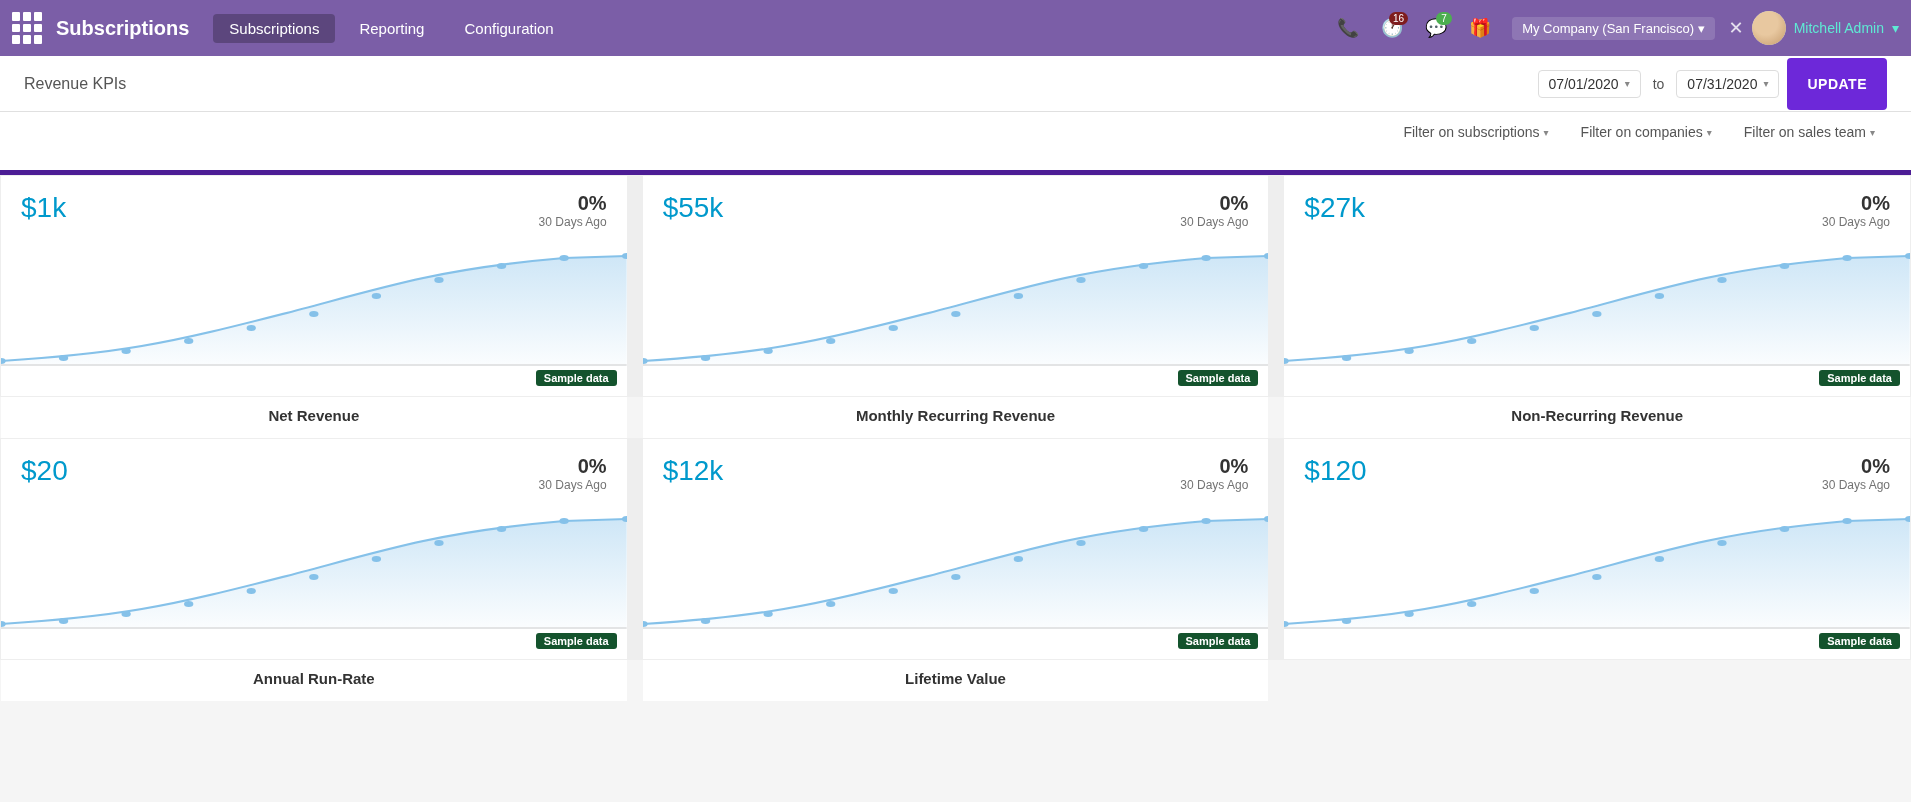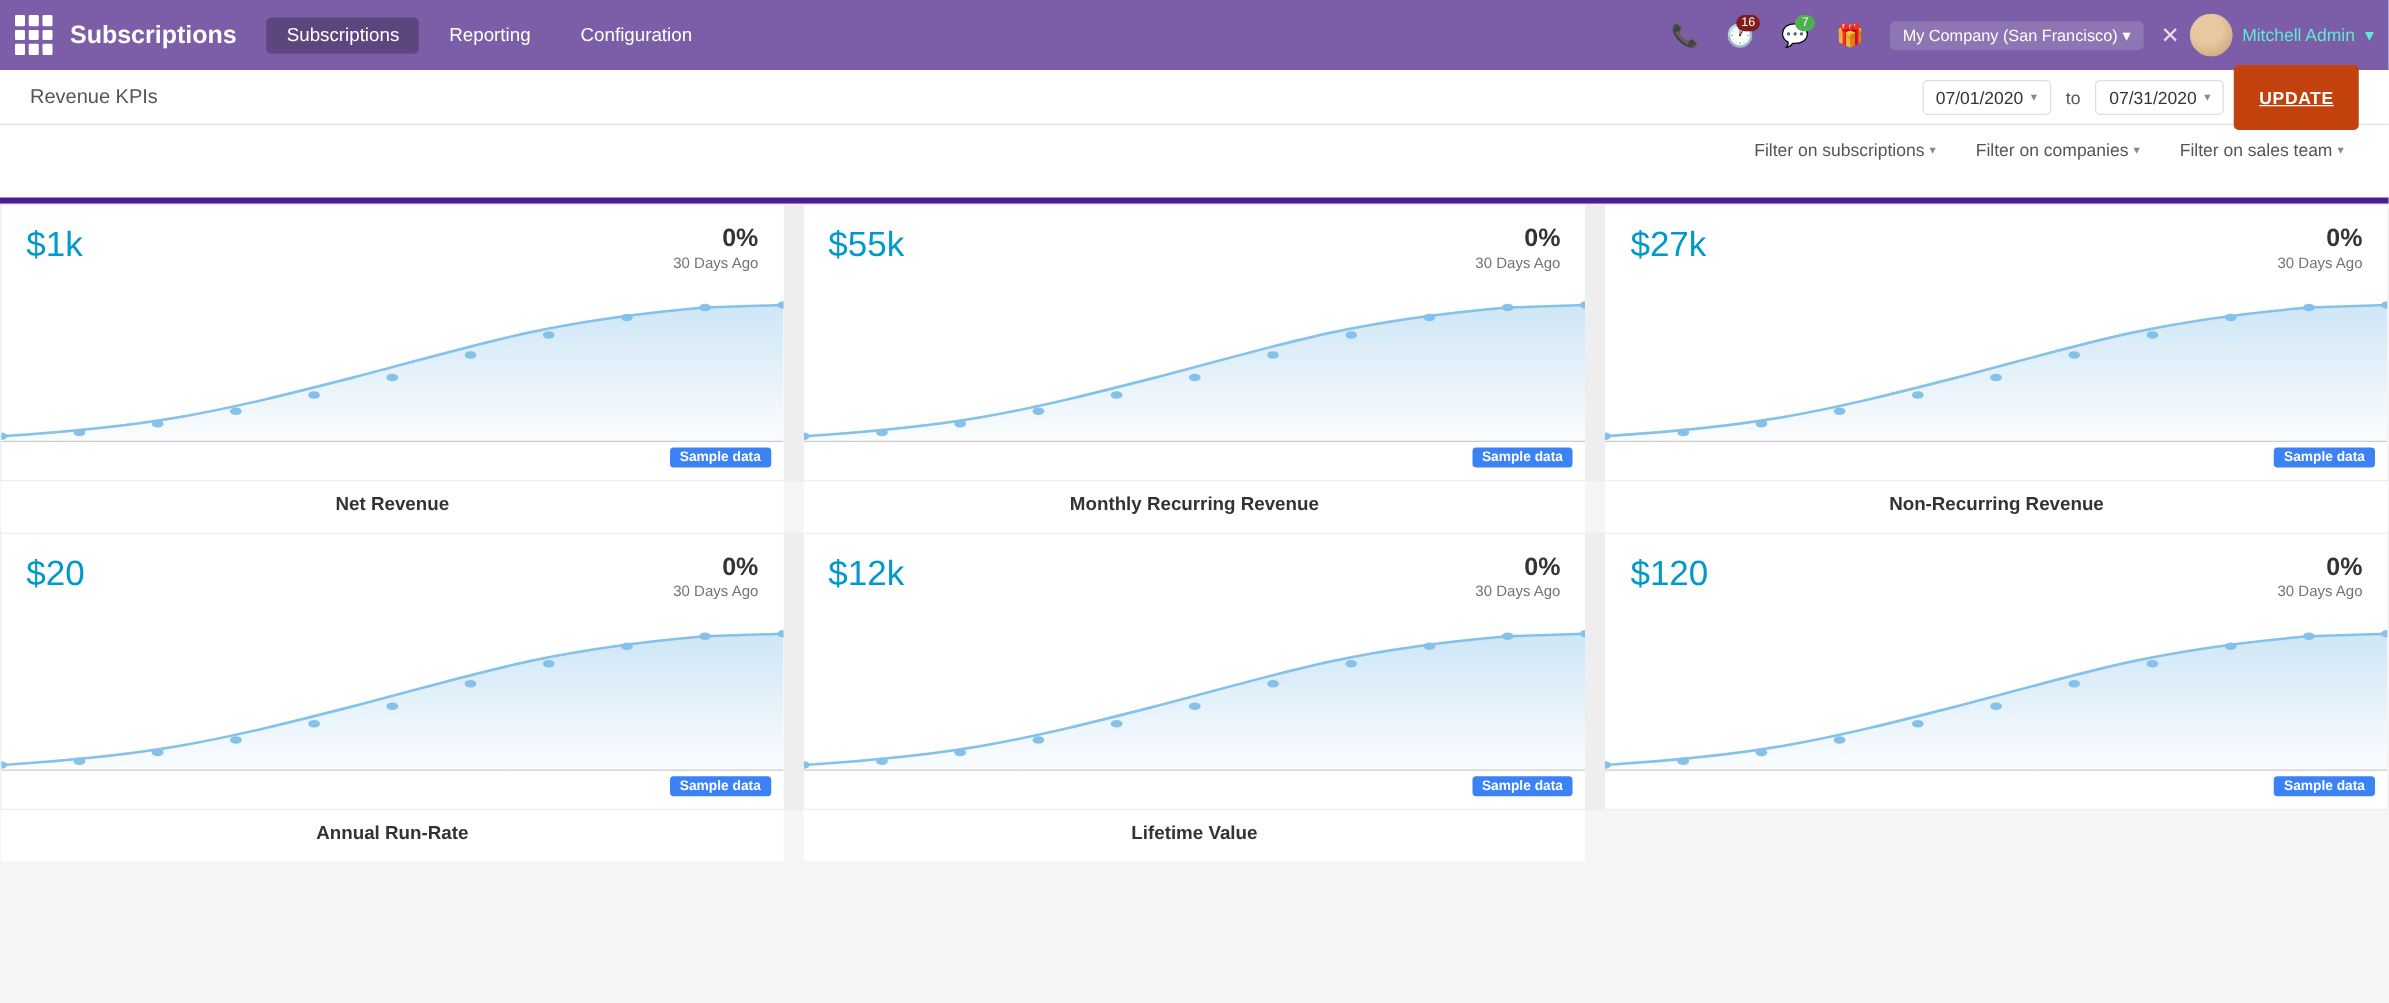--- a/index.html
+++ b/index.html
@@ -66,40 +66,40 @@
     .avatar-img {
       width: 34px; height: 34px; border-radius: 50%;
       background: radial-gradient(circle at 40% 35%, #e8c8a0 40%, #c49a6c 100%);
     }
 
     
     .subheader {
       display: flex; align-items: center;
       background: white;
       padding: 0 24px;
-      height: 44px;
+      height: 56px;
       border-bottom: 1px solid #e0e0e0;
     }
     .page-title {
       font-size: 16px; color: #555; font-weight: 400;
     }
     .subheader .spacer { flex: 1; }
     .date-range {
       display: flex; align-items: center; gap: 8px; justify-content: center;
     }
     .date-select {
       display: flex; align-items: center; gap: 6px;
       border: 1px solid #ddd; border-radius: 4px;
       padding: 5px 10px; background: white; cursor: pointer; font-size: 14px; color: #333;
     }
     .date-select .arrow { color: #888; font-size: 10px; }
     .date-sep { color: #555; font-size: 14px; margin: 0 4px; }
     .update-btn {
-      background: #c2410c; color: white; border: none; border-radius: 4px;
-      padding: 18px 20px; font-size: 14px; font-weight: 700; cursor: pointer; letter-spacing: 0.5px; text-decoration: underline;
+      background: #6d28d9; color: white; border: none; border-radius: 4px;
+      padding: 18px 20px; font-size: 14px; font-weight: 700; cursor: pointer; letter-spacing: 0.5px;
     }
 
     
     .filter-row {
       display: flex; align-items: center;
       background: white;
       padding: 8px 24px 26px;
       border-bottom: 5px solid #4c1d95;
       justify-content: flex-end;
       gap: 8px;
@@ -130,21 +130,21 @@
       display: flex; justify-content: space-between; align-items: flex-start;
     }
     .kpi-value {
       font-size: 28px; color: #0099CC; font-weight: 400;
     }
     .kpi-right { text-align: right; }
     .kpi-pct { font-size: 20px; font-weight: 600; color: #333; }
     .kpi-period { font-size: 12px; color: #737373; }
     .sample-badge {
       position: absolute; bottom: 10px; right: 10px;
-      background: #3b82f6; color: white; font-size: 11px;
+      background: #14532d; color: white; font-size: 11px;
       padding: 2px 8px; border-radius: 3px; font-weight: 600;
     }
     .kpi-label {
       text-align: center;
       font-size: 15px; font-weight: 700; color: #333;
       background: white;
       padding: 10px 0 14px;
       margin: 0 1px;
     }
 

